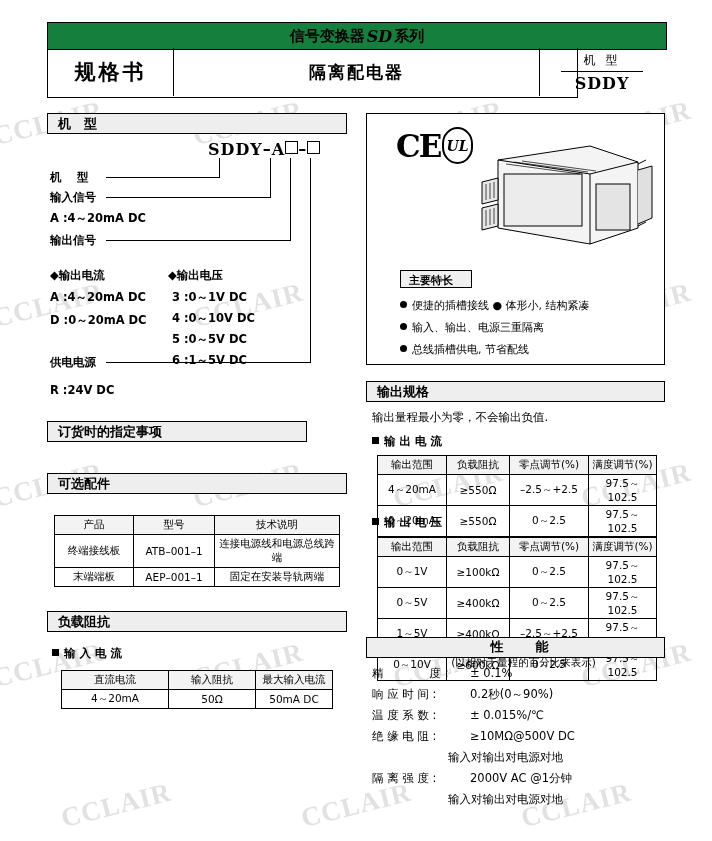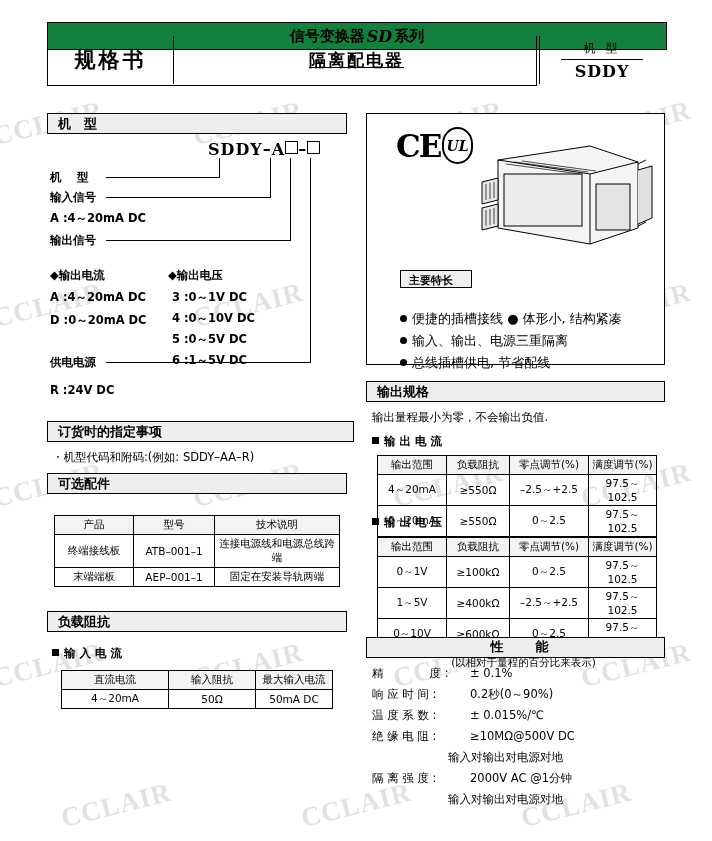--- a/index.html
+++ b/index.html
@@ -11,25 +11,25 @@
   .page{position:absolute;left:0;top:0;width:712px;height:841px;}
 
   
   .wm{position:absolute;pointer-events:none;color:#d8d8d8;font-size:27px;font-weight:bold;
       font-family:"Liberation Serif",serif;letter-spacing:1px;opacity:.75;transform:rotate(-14deg);}
 
   
   .hdr-title{position:absolute;left:47px;top:22px;width:618px;height:26px;border:1px solid #000;
       background:#15803d;display:flex;align-items:center;justify-content:center;font-size:15px;font-weight:bold;}
   .hdr-title .ser{font-family:"DejaVu Serif",serif;font-style:italic;font-weight:bold;font-size:16px;padding:0 2px;}
-  .hdr-box{position:absolute;left:47px;top:36px;width:490px;height:50px;border:1px solid #000;border-top:none;box-sizing:border-box;}
+  .hdr-box{position:absolute;left:47px;top:48px;width:531px;height:50px;border:1px solid #000;border-top:none;box-sizing:border-box;}
   .hdr-left{position:absolute;left:0;top:0;width:125px;height:48px;border-right:1px solid #000;
       display:flex;align-items:center;justify-content:center;font-size:21px;font-weight:bold;letter-spacing:3px;}
   .hdr-mid{position:absolute;left:126px;top:0;width:365px;height:48px;border-right:1px solid #000;
-      display:flex;align-items:center;justify-content:center;font-size:17px;font-weight:bold;letter-spacing:2px;text-decoration:underline;}
+      display:flex;align-items:center;justify-content:center;font-size:17px;font-weight:bold;letter-spacing:2px;}
   .hdr-right{position:absolute;left:492px;top:0;width:124px;height:48px;display:flex;flex-direction:column;
       align-items:center;justify-content:center;}
   .hdr-right .lbl{font-size:12px;letter-spacing:3px;margin-bottom:2px;}
   .hdr-right .val{font-size:16px;font-weight:bold;font-family:"DejaVu Serif",serif;border-top:1px solid #000;
       padding:2px 14px 0;letter-spacing:1px;}
 
   
   .secbar{position:absolute;border:1px solid #000;background:#eeeeee;box-sizing:border-box;
       display:flex;align-items:center;padding-left:10px;font-size:13px;font-weight:bold;height:21px;}
 
@@ -50,21 +50,21 @@
 
   
   .panel{position:absolute;border:1px solid #000;box-sizing:border-box;background:#fff;}
   .ce{position:absolute;font-family:"DejaVu Serif",serif;font-weight:bold;font-size:31px;letter-spacing:-2px;}
   .ul-badge{position:absolute;width:27px;height:33px;border:2.4px solid #000;border-radius:50%/45%;
       display:flex;align-items:center;justify-content:center;font-size:14px;font-weight:bold;
       font-family:"DejaVu Serif",serif;font-style:italic;}
 
   .feat-box{position:absolute;border:1px solid #000;background:#f0f0f0;font-size:11px;font-weight:bold;
       padding:2px 8px;box-sizing:border-box;}
-  .feat{position:absolute;font-size:13px;margin-top:12px;}
+  .feat{position:absolute;font-size:11px;}
   .dot{display:inline-block;width:7px;height:7px;background:#000;border-radius:50%;margin-right:5px;vertical-align:1px;}
 
   .txt{position:absolute;font-size:11.5px;}
   .perf-l{position:absolute;font-size:11.5px;letter-spacing:0;}
 
   
   .dev{position:absolute;}
 </style>
 </head>
 <body>
@@ -137,24 +137,23 @@
   <div class="lbl-b" style="left:50px;top:313px;">D :0～20mA DC</div>
 
   <div class="lbl-b" style="left:172px;top:290px;">3 :0～1V DC</div>
   <div class="lbl-b" style="left:172px;top:311px;">4 :0～10V DC</div>
   <div class="lbl-b" style="left:172px;top:332px;text-align:right;">5 :0～5V DC</div>
   <div class="lbl-b" style="left:172px;top:353px;">6 :1～5V DC</div>
 
   <div class="lbl-b" style="left:50px;top:355px;">供电电源</div>
   <div class="lbl-b" style="left:50px;top:383px;">R :24V DC</div>
 
-  <div class="secbar" style="left:47px;top:421px;width:307px;">
+  <div class="secbar" style="left:47px;top:421px;width:260px;">
     <span>订货时的指定事项</span>
   </div>
-  <div class="txt" style="left:52px;top:450px;">・机型代码和附码:(例如: SDDY–AA–R)</div>
 
   <div class="secbar" style="left:47px;top:473px;width:300px;">
     <span>可选配件</span>
   </div>
 
   <table class="t" style="left:54px;top:515px;width:286px;">
     <tbody>
         <tr>
       <th style="width:72px;">产品</th>
       <th style="width:74px;">型号</th>
@@ -277,20 +276,26 @@
       <th style="width:72px;">零点调节(%)</th>
       <th>满度调节(%)</th>
     </tr>
     <tr>
       <td>0～1V</td>
       <td>≥100kΩ</td>
       <td>0～2.5</td>
       <td>97.5～102.5</td>
     </tr>
     <tr>
+      <td>0～5V</td>
+      <td>≥400kΩ</td>
+      <td>0～2.5</td>
+      <td>97.5～102.5</td>
+    </tr>
+    <tr>
       <td>1～5V</td>
       <td>≥400kΩ</td>
       <td>–2.5～+2.5</td>
       <td>97.5～102.5</td>
     </tr>
     <tr>
       <td>0～10V</td>
       <td>≥600kΩ</td>
       <td>0～2.5</td>
       <td>97.5～102.5</td>

